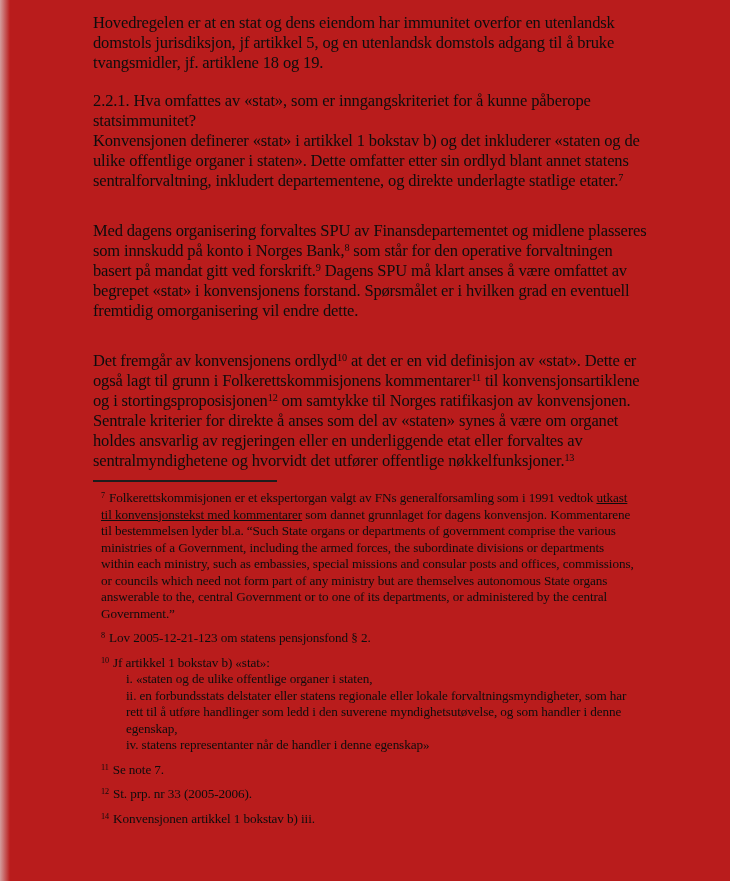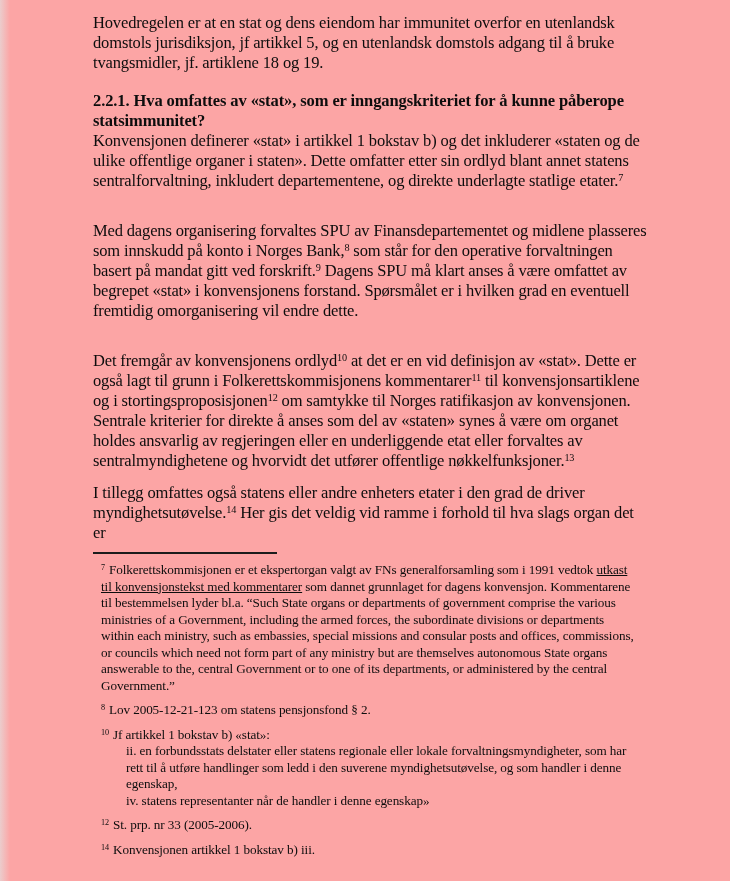--- a/index.html
+++ b/index.html
@@ -8,21 +8,21 @@
     width: 730px;
     height: 881px;
     overflow: hidden;
     background: #fefefe;
     font-family: "Liberation Serif", "DejaVu Serif", serif;
   }
   .page {
     position: relative;
     width: 730px;
     height: 881px;
-    background: #fca5a5;
+    background: #b91c1c;
   }
   
   .page::before {
     content: "";
     position: absolute;
     left: 0; top: 0;
     width: 10px; height: 100%;
     background: linear-gradient(90deg, #e2e2e2, rgba(255,255,255,0));
     opacity: .65;
     pointer-events: none;
@@ -40,21 +40,21 @@
     line-height: 20px;
     letter-spacing: -0.15px;
     text-align: left;
   }
   .gap-par { margin-top: 30px; }
   .gap-small { margin-top: 12px; }
   .heading {
     margin: 18px 0 0 0;
     font-size: 16.5px;
     line-height: 20px;
-    font-weight: bold;
+    font-weight: normal;
     letter-spacing: -0.1px;
   }
   sup.body-sup, .seg-sup {
     font-size: 62%;
     line-height: 0;
     position: relative;
     top: -0.45em;
     vertical-align: baseline;
   }
   .fn-sep {
@@ -90,36 +90,37 @@
     <p class="body-par">Hovedregelen er at en stat og dens eiendom har immunitet overfor en utenlandsk domstols jurisdiksjon, jf artikkel 5, og en utenlandsk domstols adgang til å bruke tvangsmidler, jf. artiklene 18 og 19.</p>
 
     <h2 class="heading">2.2.1. Hva omfattes av «stat», som er inngangskriteriet for å kunne påberope statsimmunitet?</h2>
 
     <p class="body-par"><span>Konvensjonen definerer «stat» i artikkel 1 bokstav b) og det inkluderer «staten og de ulike offentlige organer i staten». Dette omfatter etter sin ordlyd blant annet statens sentralforvaltning, inkludert departementene, og direkte underlagte statlige etater.</span><sup class="seg-sup">7</sup></p>
 
     <p class="body-par gap-par"><span>Med dagens organisering forvaltes SPU av Finansdepartementet og midlene plasseres som innskudd på konto i Norges Bank,</span><sup class="seg-sup">8</sup><span> som står for den operative forvaltningen basert på mandat gitt ved forskrift.</span><sup class="seg-sup">9</sup><span> Dagens SPU må klart anses å være omfattet av begrepet «stat» i konvensjonens forstand. Spørsmålet er i hvilken grad en eventuell fremtidig omorganisering vil endre dette.</span></p>
 
     <p class="body-par gap-par"><span>Det fremgår av konvensjonens ordlyd</span><sup class="seg-sup">10</sup><span> at det er en vid definisjon av «stat». Dette er også lagt til grunn i Folkerettskommisjonens kommentarer</span><sup class="seg-sup">11</sup><span> til konvensjonsartiklene og i stortingsproposisjonen</span><sup class="seg-sup">12</sup><span> om samtykke til Norges ratifikasjon av konvensjonen. Sentrale kriterier for direkte å anses som del av «staten» synes å være om organet holdes ansvarlig av regjeringen eller en underliggende etat eller forvaltes av sentralmyndighetene og hvorvidt det utfører offentlige nøkkelfunksjoner.</span><sup class="seg-sup">13</sup></p>
 
-    <p class="body-par gap-small"><span>I tillegg omfattes også statens eller andre enheters etater i den grad de driver myndighetsutøvelse.</span><sup class="seg-sup">14</sup><span> Her gis det veldig vid ramme i forhold til hva slags organ det er</span></p>
 
     <div class="fn-sep"></div>
 
     <div class="footnotes">
 
       <div class="fn"><sup class="fn-marker">7</sup><span class="fn-text"><span>Folkerettskommisjonen er et ekspertorgan valgt av FNs generalforsamling som i 1991 vedtok </span><u>utkast til konvensjonstekst med kommentarer</u><span> som dannet grunnlaget for dagens konvensjon. Kommentarene til bestemmelsen lyder bl.a. “Such State organs or departments of government comprise the various ministries of a Government, including the armed forces, the subordinate divisions or departments within each ministry, such as embassies, special missions and consular posts and offices, commissions, or councils which need not form part of any ministry but are themselves autonomous State organs answerable to the, central Government or to one of its departments, or administered by the central Government.”</span></span></div>
 
       <div class="fn"><sup class="fn-marker">8</sup><span class="fn-text"><span>Lov 2005-12-21-123 om statens pensjonsfond § 2.</span></span></div>
 
 
       <div class="fn"><sup class="fn-marker">10</sup><span class="fn-text"><span>Jf artikkel 1 bokstav b) «stat»:</span></span>
+        <div class="fn-item">i. «staten og de ulike offentlige organer i staten,</div>
         <div class="fn-item">ii. en forbundsstats delstater eller statens regionale eller lokale forvaltningsmyndigheter, som har rett til å utføre handlinger som ledd i den suverene myndighetsutøvelse, og som handler i denne egenskap,</div>
         <div class="fn-item">iv. statens representanter når de handler i denne egenskap»</div>
       </div>
 
+      <div class="fn"><sup class="fn-marker">11</sup><span class="fn-text"><span>Se note 7.</span></span></div>
 
       <div class="fn"><sup class="fn-marker">12</sup><span class="fn-text"><span>St. prp. nr 33 (2005-2006).</span></span></div>
 
 
       <div class="fn"><sup class="fn-marker">14</sup><span class="fn-text"><span>Konvensjonen artikkel 1 bokstav b) iii.</span></span></div>
 
     </div>
   </div>
 </div>
 

